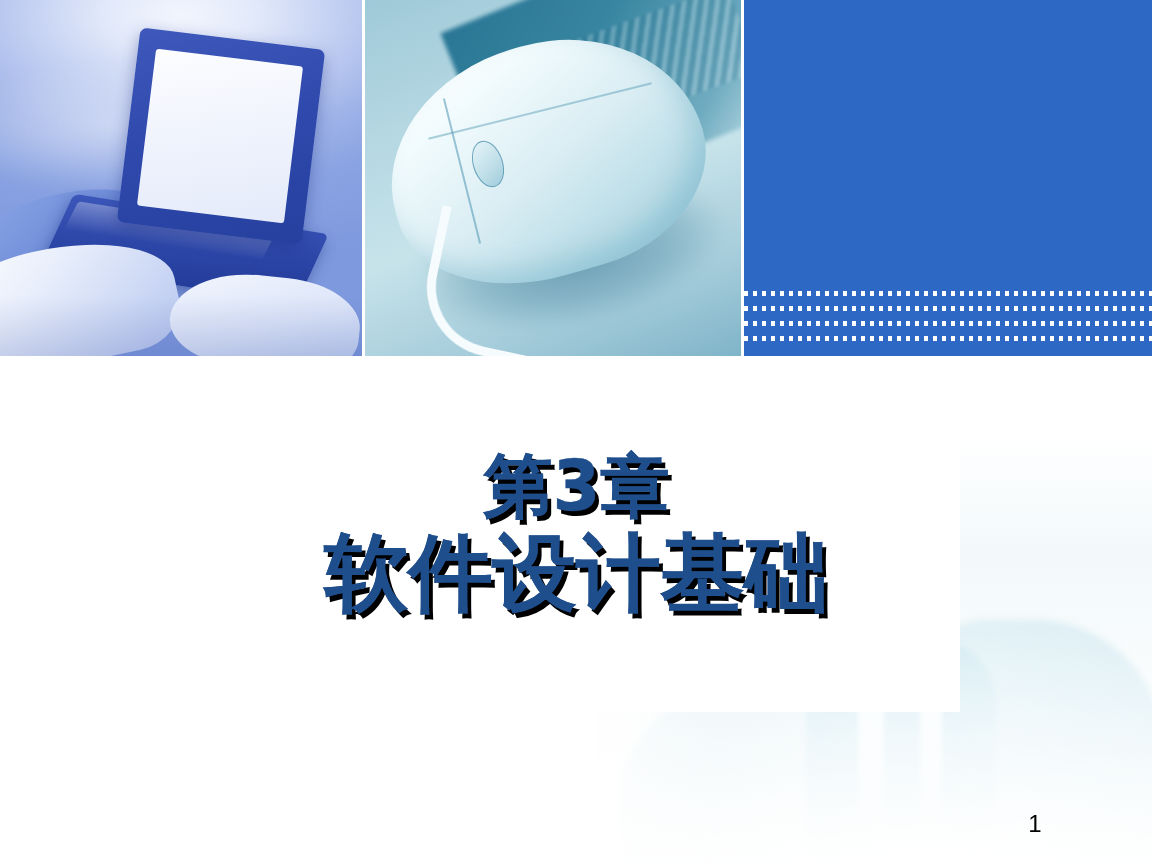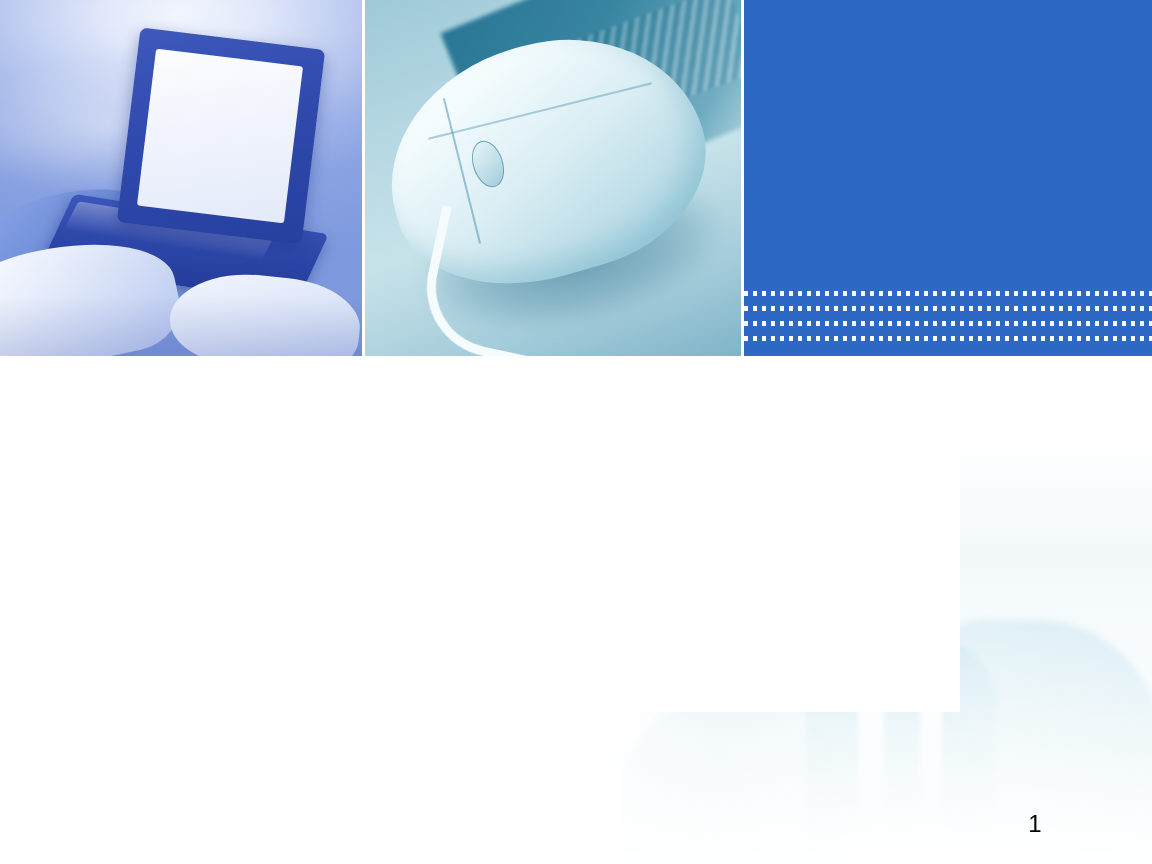--- a/index.html
+++ b/index.html
@@ -468,17 +468,19 @@
     <div class="p-shirt"></div>
     <div class="p-tie"></div>
     <div class="p-head"></div>
     <div class="p-glass"></div>
     <div class="p-fade"></div>
   </div>
 
   <div class="content-card"></div>
 
   <div class="title-block">
+    <span class="title-line1">第3章</span>
+    <span class="title-line2">软件设计基础</span>
   </div>
 
   <div class="page-number">1</div>
 
 </div>
 
 </body></html>

